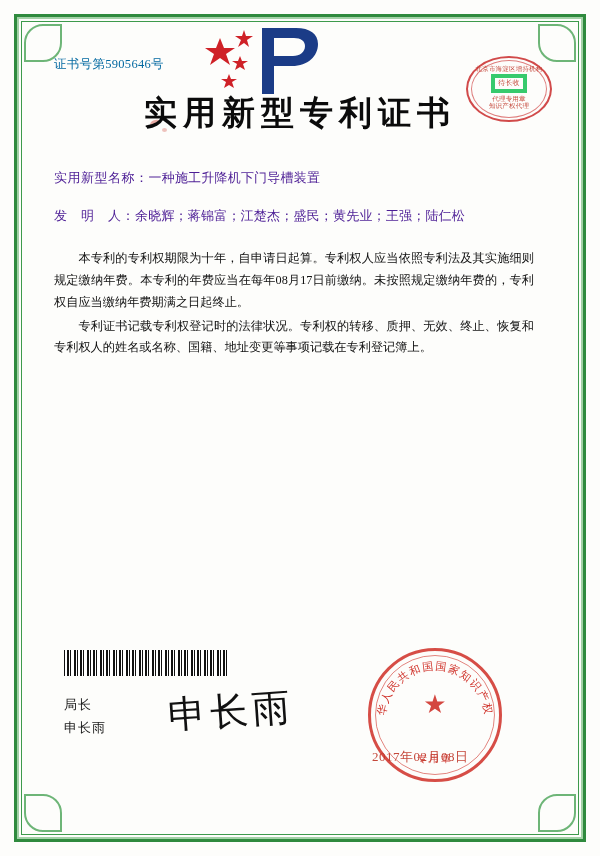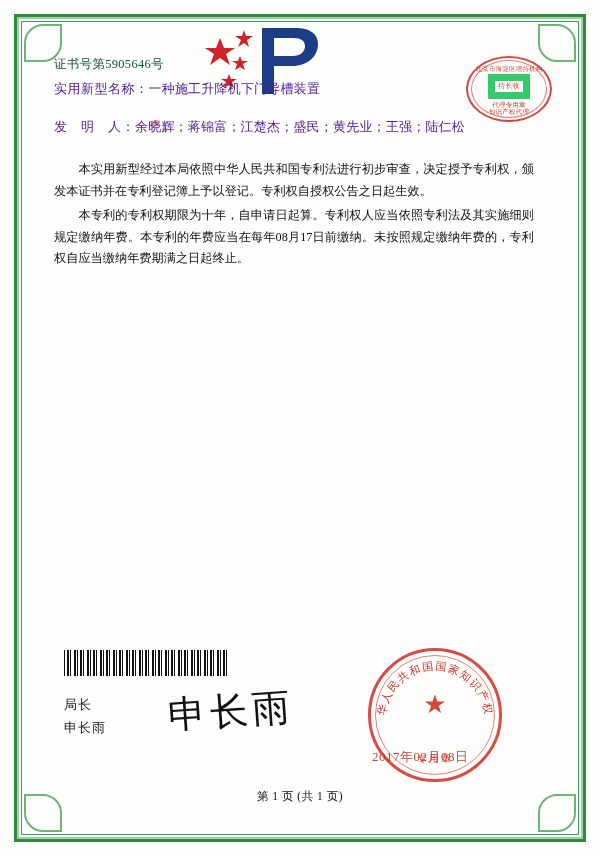--- a/index.html
+++ b/index.html
@@ -82,21 +82,21 @@
   .content {
     position: absolute;
     left: 44px;
     top: 56px;
     width: 512px;
   }
 
   .cert-no {
     font-size: 12.5px;
     letter-spacing: .3px;
-    color: #14532d;
+    color: #0369a1;
     margin: 0 0 4px 10px;
   }
 
   
   .logo-wrap {
     position: absolute;
     left: 200px;
     top: 22px;
     width: 130px;
     height: 78px;
@@ -134,21 +134,21 @@
     font-size: 6.5px;
     line-height: 1.15;
     text-align: center;
     padding-top: 9px;
     box-sizing: border-box;
     letter-spacing: .2px;
     opacity: .9;
   }
   .seal-top-center {
     font-size: 7px;
-    border: 7px solid #22c55e;
+    border: 4px solid #22c55e;
     display: inline-block;
     padding: 1px 3px;
     margin: 2px 0;
   }
 
   .doc-title {
     text-align: center;
     font-size: 33px;
     font-weight: bold;
     letter-spacing: 6px;
@@ -355,31 +355,32 @@
     </div>
   </div>
 
   <div class="smudge"></div>
   <div class="smudge2"></div>
 
   <div class="content">
 
     <div class="cert-no">证书号第5905646号</div>
 
+    <div class="doc-title">实用新型专利证书</div>
 
     <div class="field">
       <span class="label">实用新型名称：</span><span class="value">一种施工升降机下门导槽装置</span>
     </div>
     <div class="field">
       <span class="label">发　明　人：</span><span class="value">余晓辉；蒋锦富；江楚杰；盛民；黄先业；王强；陆仁松</span>
     </div>
 
     <div class="body-text">
-      <p>本实用新型经过本局依照中华人民共和国专利法进行初步审查，决定授予专利权，颁发本证书并在专利登记簿上予以登记。专利权自授权公告之日起生效。</p>
       <p>本专利的专利权期限为十年，自申请日起算。专利权人应当依照专利法及其实施细则规定缴纳年费。本专利的年费应当在每年08月17日前缴纳。未按照规定缴纳年费的，专利权自应当缴纳年费期满之日起终止。</p>
+      <p>专利证书记载专利权登记时的法律状况。专利权的转移、质押、无效、终止、恢复和专利权人的姓名或名称、国籍、地址变更等事项记载在专利登记簿上。</p>
     </div>
   </div>
 
   <div class="barcode"></div>
 
   <div class="director">
     <div>局长</div>
     <div>申长雨</div>
   </div>
 
@@ -395,14 +396,13 @@
       <text>
         <textPath href="#arcpath" startOffset="50%" text-anchor="middle">中华人民共和国国家知识产权局</textPath>
       </text>
     </svg>
     <div class="star">★</div>
     <div class="seal-bottom-text">专用章</div>
   </div>
 
   <div class="seal-date">2017年02月08日</div>
 
-  <div class="page-footer">第 1 页 (共 1 页)</div>
 </div>
 
 </body></html>

